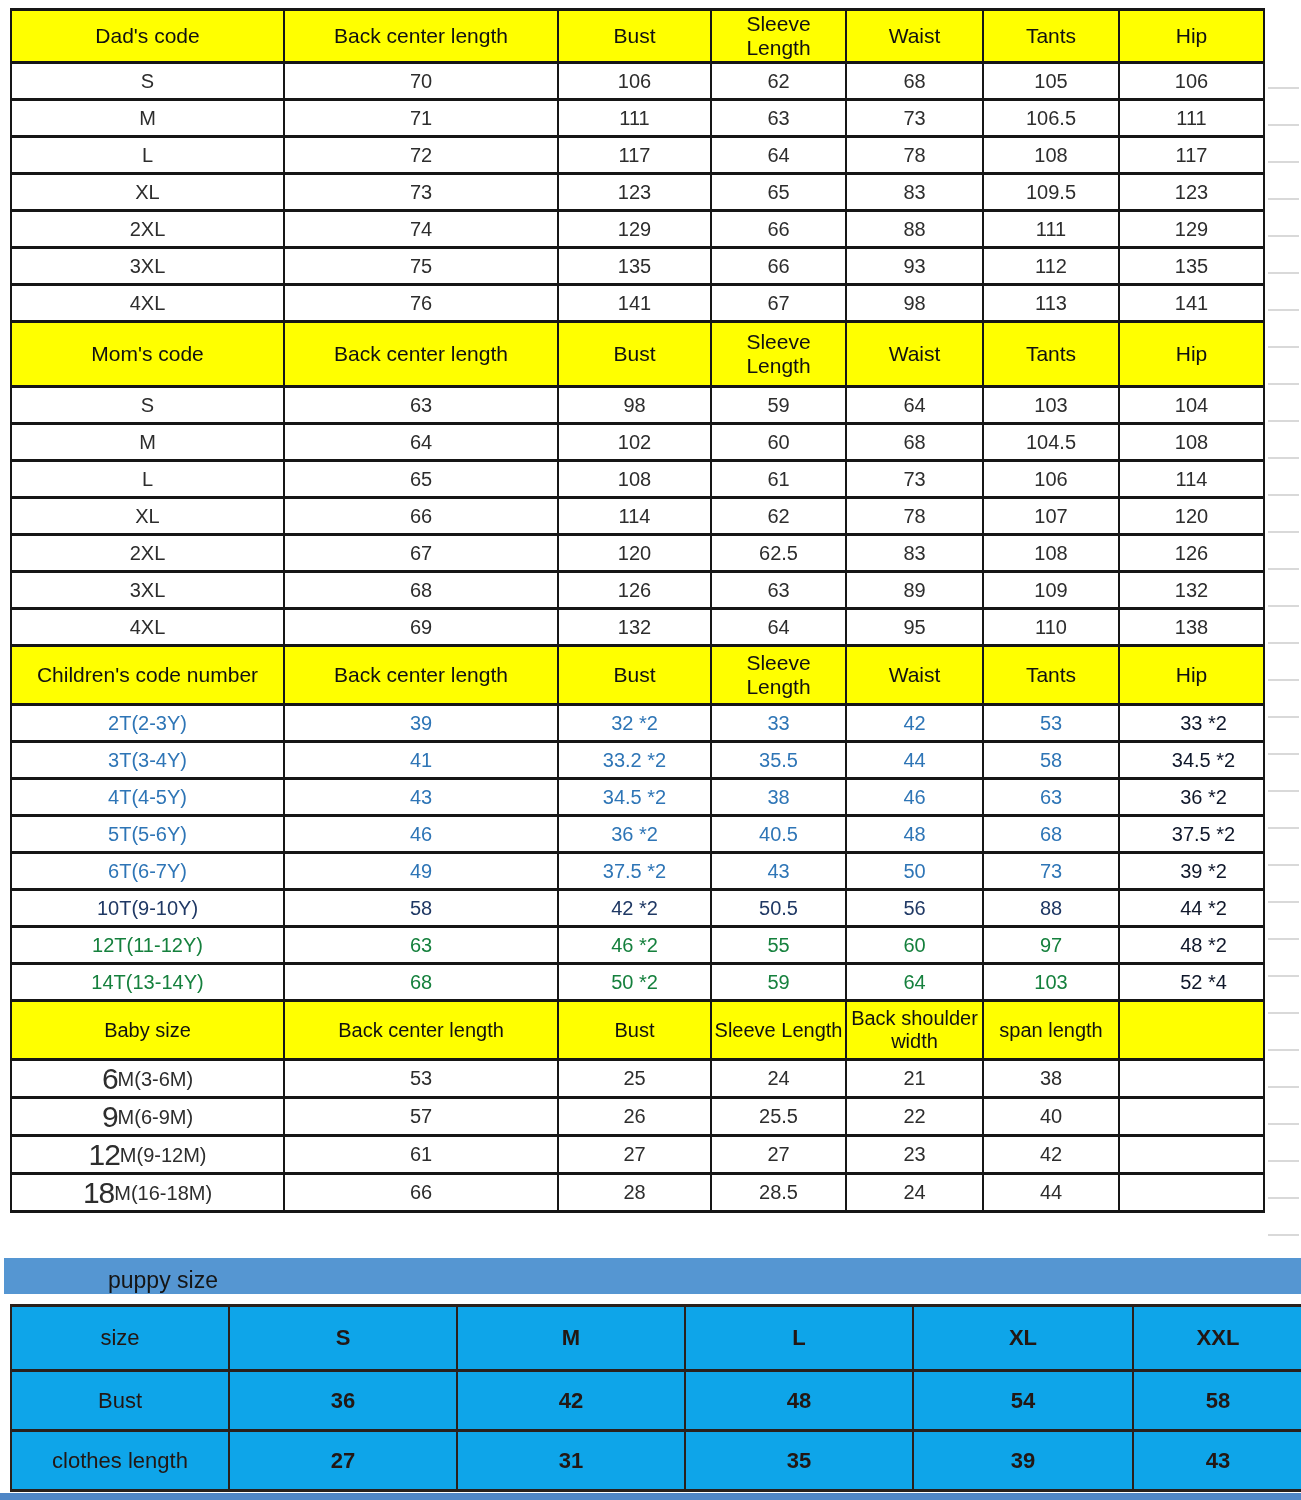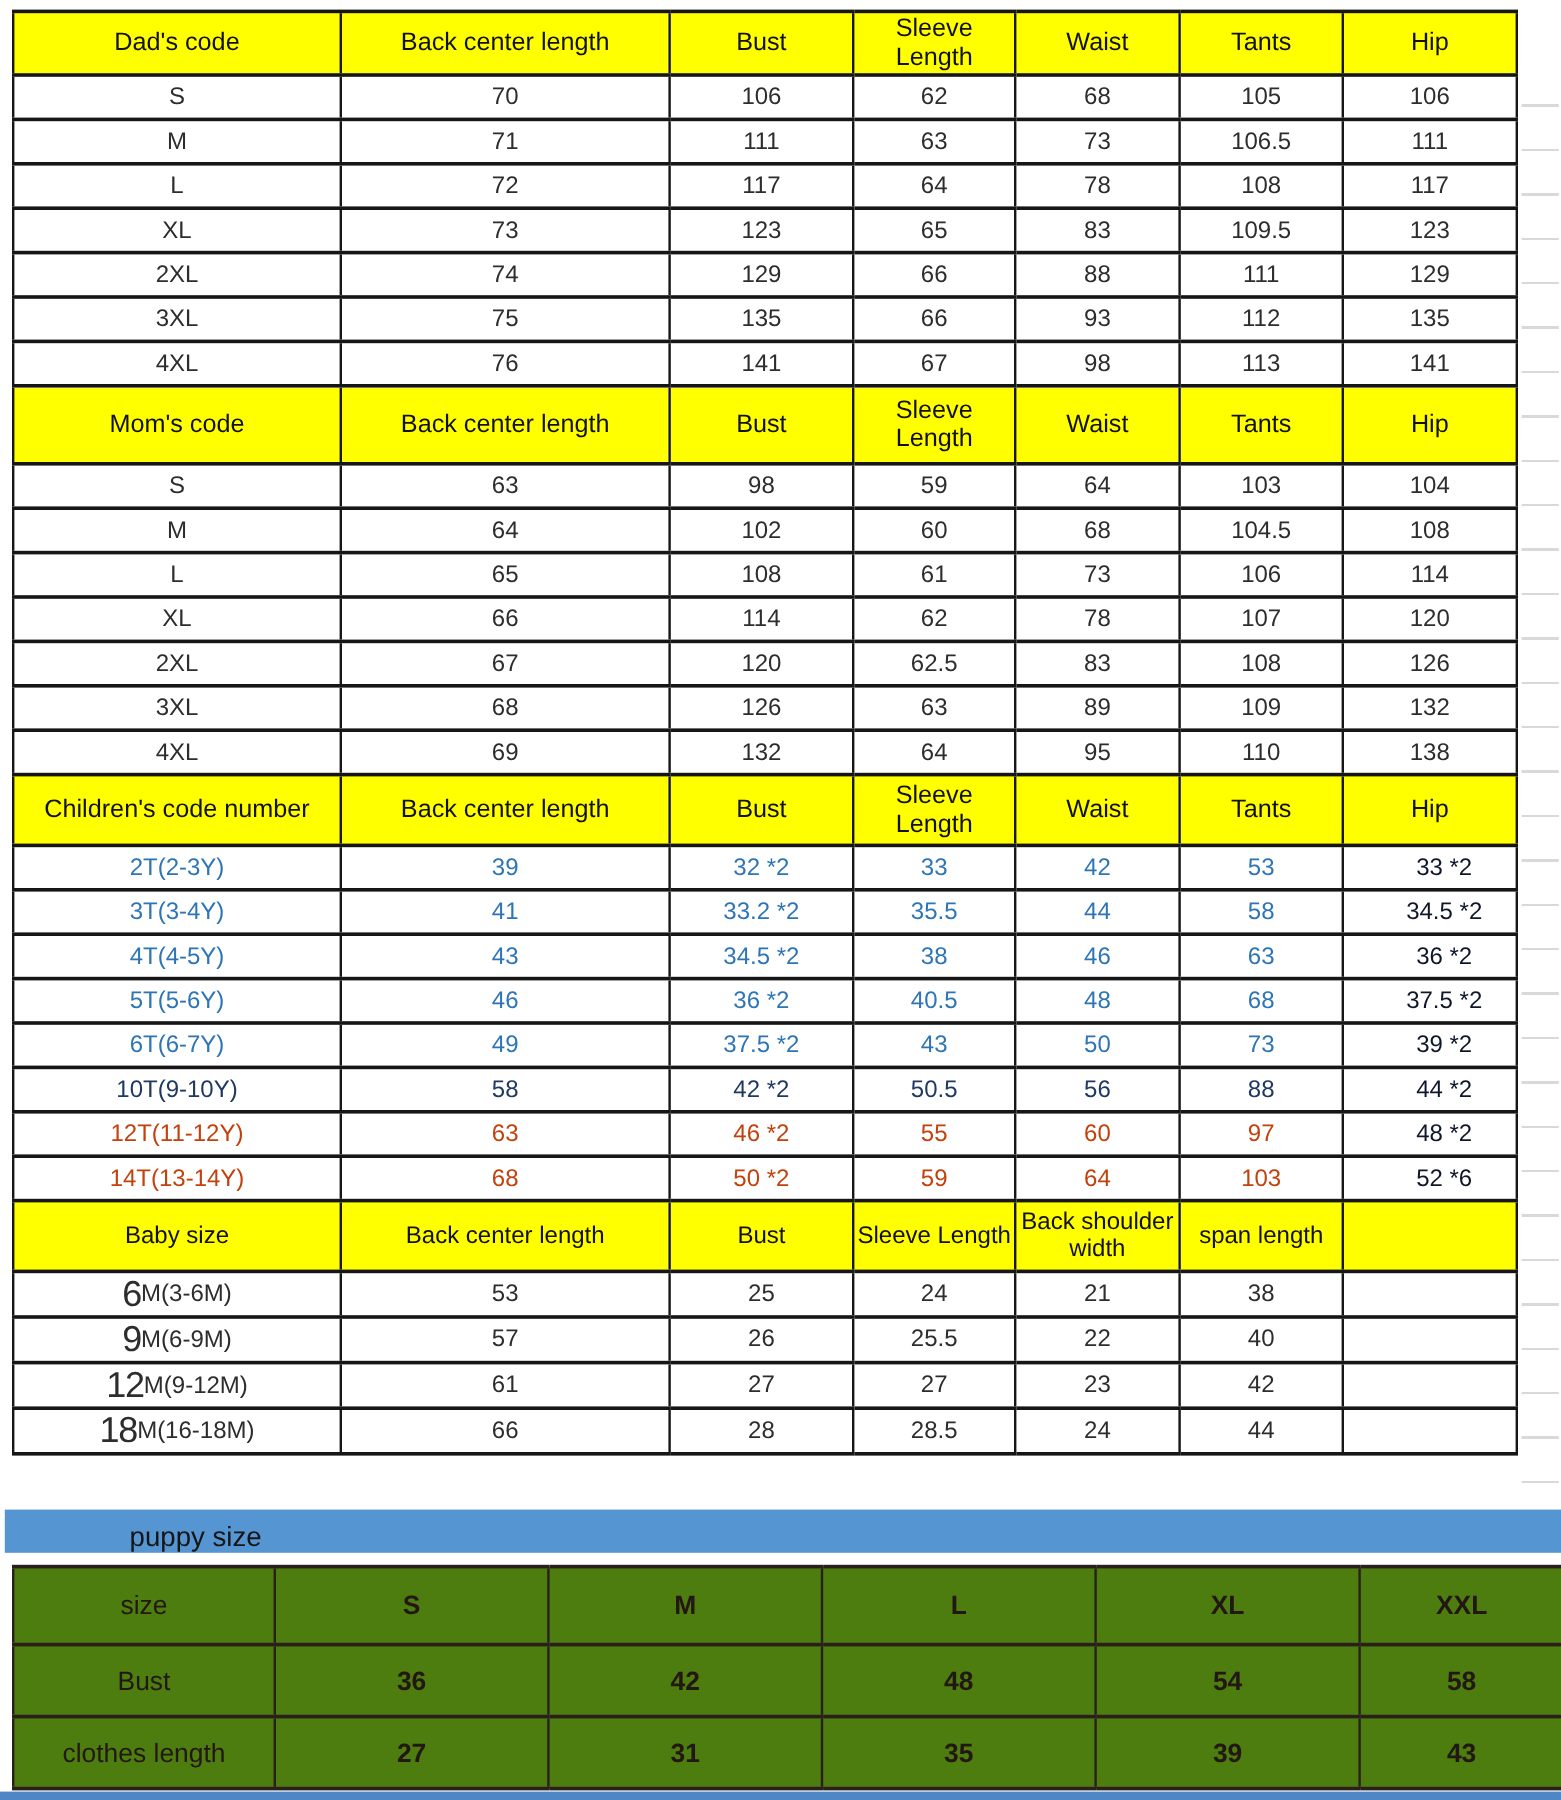--- a/index.html
+++ b/index.html
@@ -18,21 +18,21 @@
   table.main td{font-size:20px;}
   tr.h-dad  th{height:50px;}
   tr.h-mom  th{height:62px;}
   tr.h-child th{height:56px;}
   tr.h-baby th{height:56px;font-size:20px;}
   .r-std td{height:34px;}
   .r-child td{height:34px;}
   .r-baby td{height:35px;}
   .c-blue td{color:#2e75b6;}
   .c-navy td{color:#1f3864;}
-  .c-red  td{color:#c2410c;}
+  .c-red  td{color:#15803d;}
   tbody.sec-children tr td:last-child{color:#0f172a;padding-left:24px;}
   
   td.ghost,th.ghost{background:#fff;border-top:none;border-bottom:none;border-right:none;
       border-left:2px solid #161616;}
   th.ghost{background:#fff;border-bottom:3px solid #161616;}
   td.label-cell{text-align:left;padding-left:2px;}
   td.label-cell .big{font-size:30px;letter-spacing:-1px;}
   td.label-cell span{vertical-align:middle;}
 
   
@@ -40,21 +40,21 @@
       background:repeating-linear-gradient(to bottom,#ffffff 0px,#ffffff 35px,#d9d9d9 35px,#d9d9d9 37px);}
 
   
   .banner{position:absolute;left:4px;top:1258px;width:1297px;height:36px;background:#5596d2;
       display:flex;align-items:flex-end;}
   .banner span{margin-left:104px;font-size:23px;color:#151515;}
 
   
   table.puppy{position:absolute;left:10px;top:1304px;width:1291px;}
   table.puppy th,table.puppy td{
-      background:#4d7c0f;border-left:2px solid #29201c;border-right:2px solid #29201c;
+      background:#0ea5e9;border-left:2px solid #29201c;border-right:2px solid #29201c;
       border-top:3px solid #29201c;border-bottom:3px solid #29201c;
       text-align:center;vertical-align:middle;font-size:22px;color:#231713;padding:0;}
   table.puppy th{height:62px;font-weight:bold;}
   table.puppy th:first-child{font-weight:normal;}
   table.puppy td{height:57px;font-weight:bold;}
   table.puppy td:first-child{font-weight:normal;}
   table.puppy th:last-child,table.puppy td:last-child{border-right:none;}
   table.puppy th:first-child,table.puppy td:first-child{border-left:2px solid #29201c;}
 
   .footer-strip{position:absolute;left:0;bottom:0;width:1301px;height:7px;background:#4f86c6;}
@@ -303,21 +303,21 @@
           <td>97</td>
           <td>48 *2</td>
         </tr>
         <tr class="r-child c-red">
           <td>14T(13-14Y)</td>
           <td>68</td>
           <td>50 *2</td>
           <td>59</td>
           <td>64</td>
           <td>103</td>
-          <td>52 *6</td>
+          <td>52 *4</td>
         </tr>
       </tbody>
 
     <tbody>
       <tr class="h-baby">
         <th>Baby size</th>
         <th>Back center length</th>
         <th>Bust</th>
         <th>Sleeve Length</th>
         <th>Back shoulder width</th>

